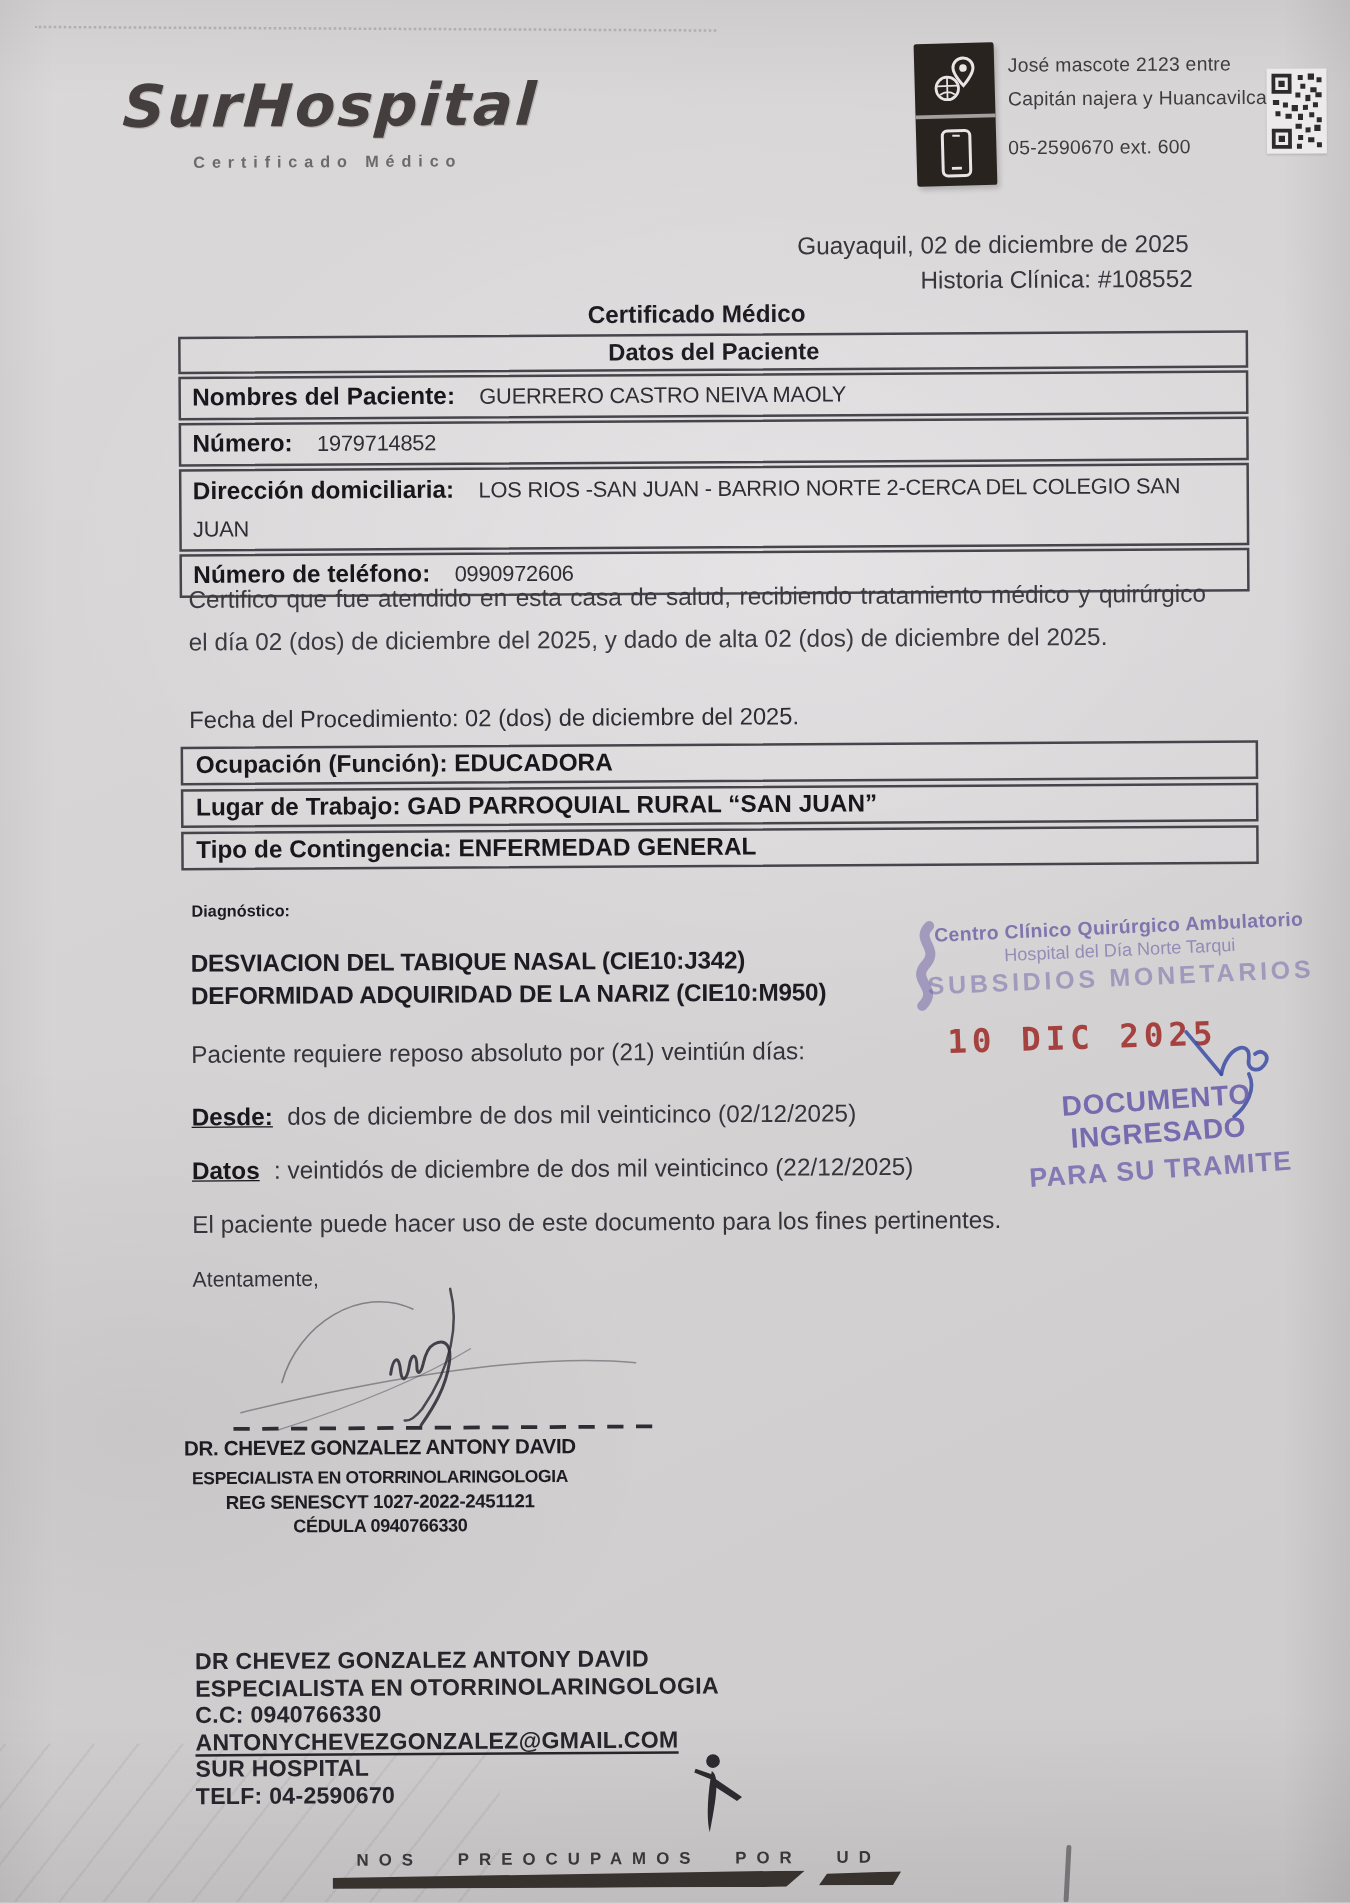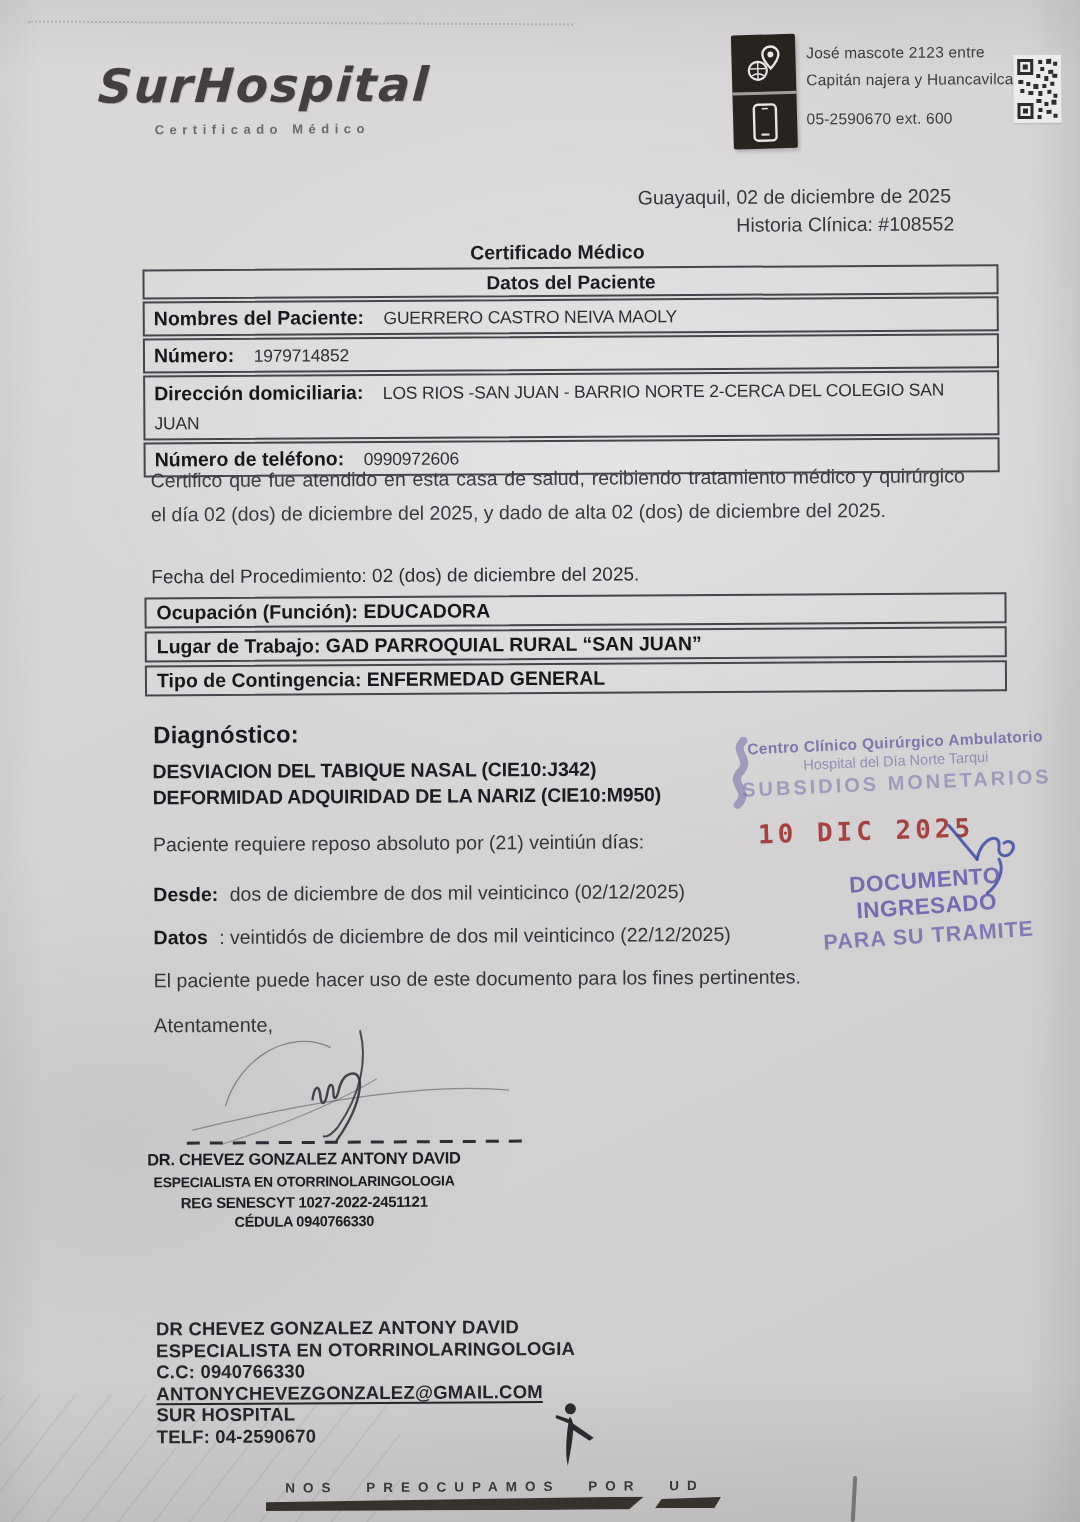--- a/index.html
+++ b/index.html
@@ -65,21 +65,21 @@
   .trow.tall { min-height:58px; line-height:28px; padding-top:2px; }
 
   
   .certify { position:absolute; left:152px; top:461px; width:814px; font-size:19.5px;
     line-height:34px; text-align:justify; color:#3b3a41; }
   .fecha { position:absolute; left:152px; top:564px; font-size:19px; color:#2e2d34; }
   .orow { position:absolute; left:145px; width:862px; height:31px; border:2px solid #46454b;
     padding:2px 0 0 10px; font-weight:bold; font-size:19.5px; color:#17171c;
     background:rgba(255,255,255,.07); }
   .o1 { top:595px; } .o2 { top:629px; } .o3 { top:663px; }
-  .diagt { position:absolute; left:153px; top:719px; font-size:24px; font-weight:bold; color:#1b1a20; }
+  .diagt { position:absolute; left:153px; top:719px; font-size:13px; font-weight:bold; color:#1b1a20; }
   .diag { position:absolute; left:152px; font-size:19.5px; font-weight:bold; color:#1d1c23;
     letter-spacing:-0.2px; }
   .d1 { top:758px; } .d2 { top:784px; }
 
   
   .clinic-stamp { position:absolute; left:738px; top:736px; width:315px; text-align:center;
     transform:rotate(-2.2deg); color:rgba(109,96,163,.82); }
   .cs1 { font-size:15.5px; font-weight:600; letter-spacing:.3px; }
   .cs2 { font-size:14.5px; opacity:.75; margin-top:1px; }
   .cs3 { font-size:20px; font-weight:bold; letter-spacing:3px; opacity:.6; margin-top:3px; }
@@ -89,24 +89,24 @@
     transform:rotate(-1.5deg); }
   .pen-check { position:absolute; left:942px; top:810px; }
   .ingreso-stamp { position:absolute; left:788px; top:870px; width:275px; text-align:center;
     transform:rotate(-3.5deg); color:rgba(104,92,170,.88); font-weight:bold; }
   .ing1 { font-size:22.5px; letter-spacing:.5px; }
   .ing2 { font-size:21.5px; letter-spacing:1px; margin-top:4px; opacity:.85; }
 
   .rest   { position:absolute; left:152px; top:831px; font-size:19.5px; color:#35343b; }
   .period { position:absolute; left:152px; font-size:19.5px; color:#35343b; }
   .desde  { top:881px; } .hasta { top:924px; }
-  .blabel { font-weight:bold; color:#17171c; }
+  .blabel { font-weight:bold; color:#17171c;text-decoration:underline; }
   .period span + span { margin-left:6px; }
   .usage   { position:absolute; left:152px; top:967px; font-size:19.5px; color:#35343b; }
-  .closing { position:absolute; left:152px; top:1012px; font-size:20px; color:#35343b; }
+  .closing { position:absolute; left:152px; top:1012px; font-size:17px; color:#35343b; }
 
   
   .signature { position:absolute; left:178px; top:1022px; }
   .dashline { position:absolute; left:182px; top:1138px; }
   .sigblock { position:absolute; left:142px; top:1148px; width:318px; text-align:center;
     color:#1d1c22; letter-spacing:-0.3px; }
   .sb1 { font-size:16.5px; font-weight:bold; }
   .sb2 { font-size:14px;  font-weight:bold; margin-top:5px; }
   .sb3 { font-size:15px;  font-weight:bold; margin-top:4px; }
   .sb4 { font-size:14.5px; font-weight:600; margin-top:3px; }

